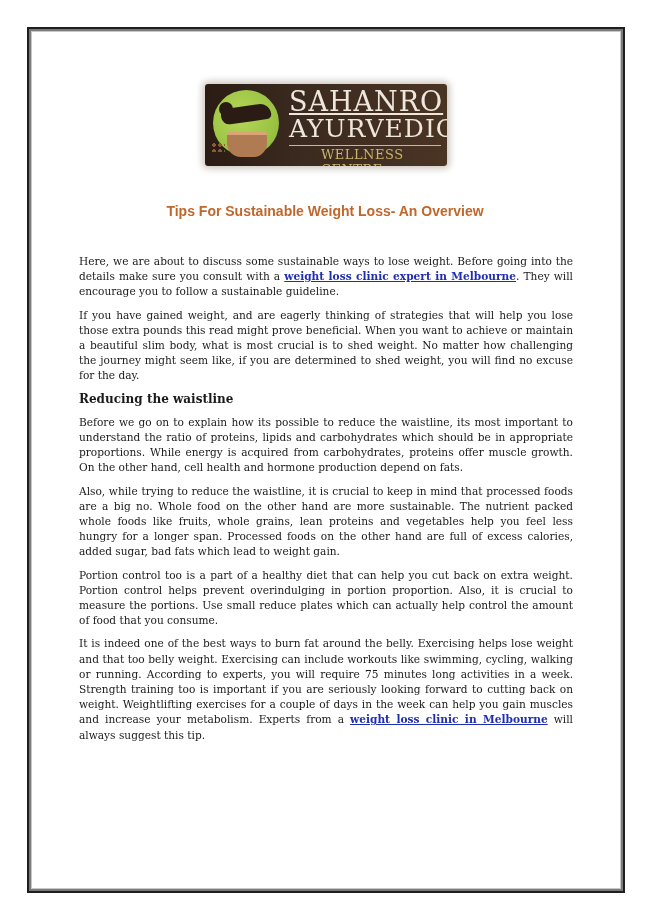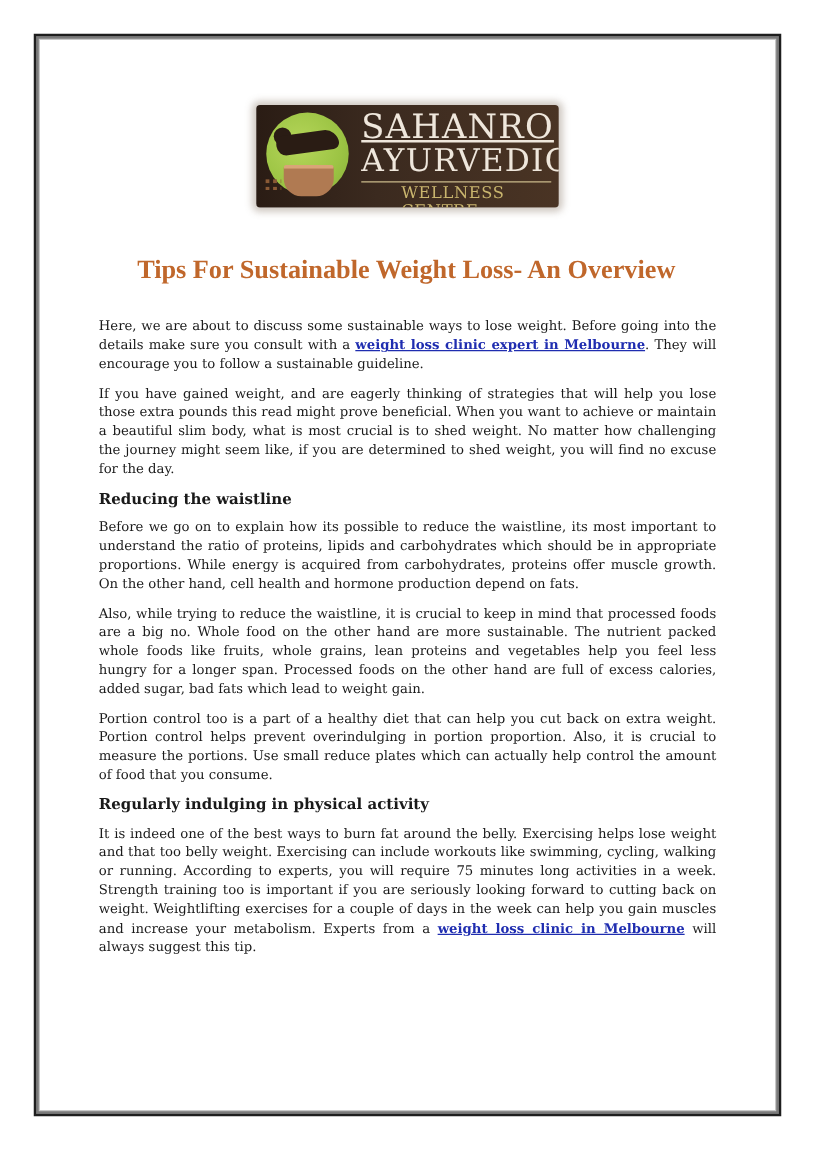--- a/index.html
+++ b/index.html
@@ -46,21 +46,21 @@
     font-family: "DejaVu Serif", serif;
     letter-spacing: 1px;
   }
   .logo-t1 { font-size: 27px; line-height: 28px; display: block; text-decoration: underline; }
   .logo-t2 { font-size: 25px; line-height: 26px; display: block; }
   .logo-rule { display: block; height: 1px; background: #c9b98a; margin: 3px 0 1px 0; }
   .logo-t3 { font-size: 13px; line-height: 15px; display: block; color: #c9b56e; letter-spacing: 0.5px; margin-left: 32px; }
 
   .title {
     position: absolute; left: 0; width: 650px; top: 203px; text-align: center;
-    font-family: Liberation Serif, serif; font-weight: bold; font-size: 21px;
+    font-family: Liberation Sans, sans-serif; font-weight: bold; font-size: 14px;
     color: #c0672b;
   }
   .content {
     position: absolute; left: 79px; top: 254px; width: 494px;
     font-family: "DejaVu Serif", serif; font-size: 10.6px; line-height: 15.2px;
     color: #1a1a1a; text-align: justify;
   }
   .content p { margin: 0 0 8px 0; }
   .content h3 { margin: 0 0 8px 0; font-size: 12px; font-weight: bold; line-height: 15.2px; }
   .content a { color: #1f2db0; font-weight: bold; text-decoration: underline; }
@@ -86,15 +86,14 @@
 
 <div class="title">Tips For Sustainable Weight Loss- An Overview</div>
 
 <div class="content">
   <p><span>Here, we are about to discuss some sustainable ways to lose weight. Before going into the details make sure you consult with a </span><a>weight loss clinic expert in Melbourne</a><span>. They will encourage you to follow a sustainable guideline.</span></p>
   <p>If you have gained weight, and are eagerly thinking of strategies that will help you lose those extra pounds this read might prove beneficial. When you want to achieve or maintain a beautiful slim body, what is most crucial is to shed weight. No matter how challenging the journey might seem like, if you are determined to shed weight, you will find no excuse for the day.</p>
   <h3>Reducing the waistline</h3>
   <p>Before we go on to explain how its possible to reduce the waistline, its most important to understand the ratio of proteins, lipids and carbohydrates which should be in appropriate proportions. While energy is acquired from carbohydrates, proteins offer muscle growth. On the other hand, cell health and hormone production depend on fats.</p>
   <p>Also, while trying to reduce the waistline, it is crucial to keep in mind that processed foods are a big no. Whole food on the other hand are more sustainable. The nutrient packed whole foods like fruits, whole grains, lean proteins and vegetables help you feel less hungry for a longer span. Processed foods on the other hand are full of excess calories, added sugar, bad fats which lead to weight gain.</p>
   <p>Portion control too is a part of a healthy diet that can help you cut back on extra weight. Portion control helps prevent overindulging in portion proportion. Also, it is crucial to measure the portions. Use small reduce plates which can actually help control the amount of food that you consume.</p>
-  <h3>Regularly indulging in physical activity</h3>
   <p><span>It is indeed one of the best ways to burn fat around the belly. Exercising helps lose weight and that too belly weight. Exercising can include workouts like swimming, cycling, walking or running. According to experts, you will require 75 minutes long activities in a week. Strength training too is important if you are seriously looking forward to cutting back on weight. Weightlifting exercises for a couple of days in the week can help you gain muscles and increase your metabolism. Experts from a </span><a>weight loss clinic in Melbourne</a><span> will always suggest this tip.</span></p>
 </div>
 
 </body></html>

